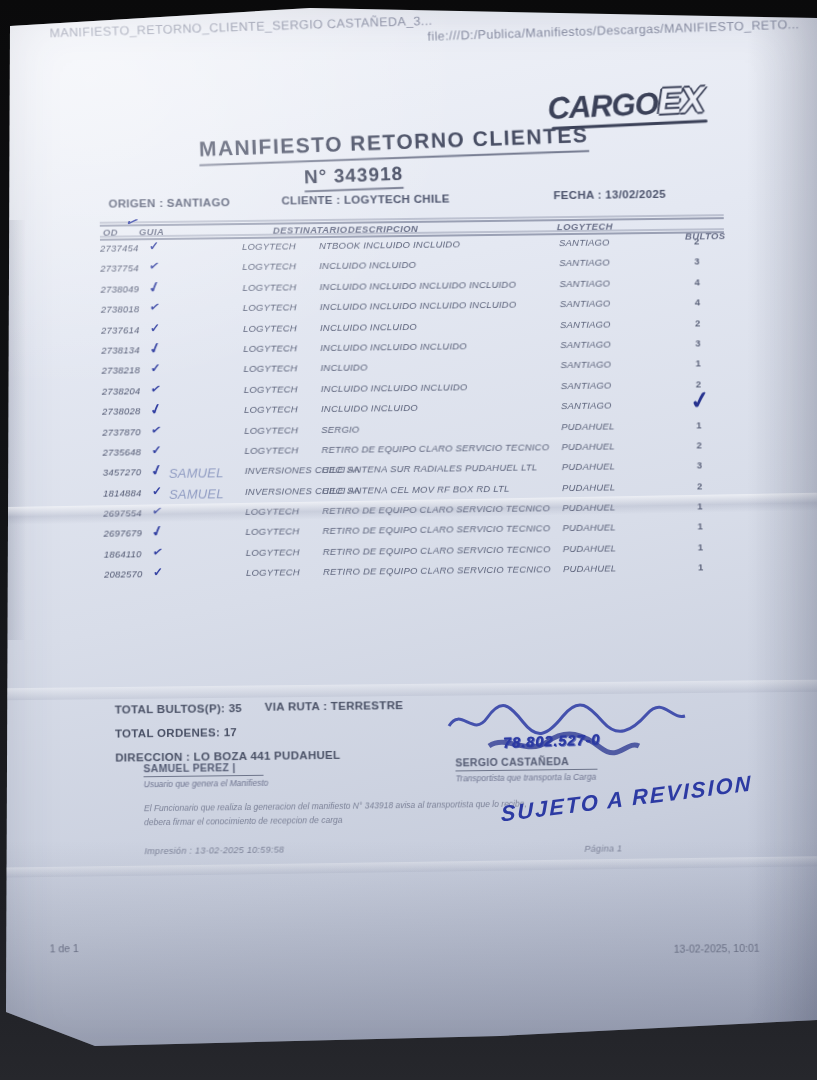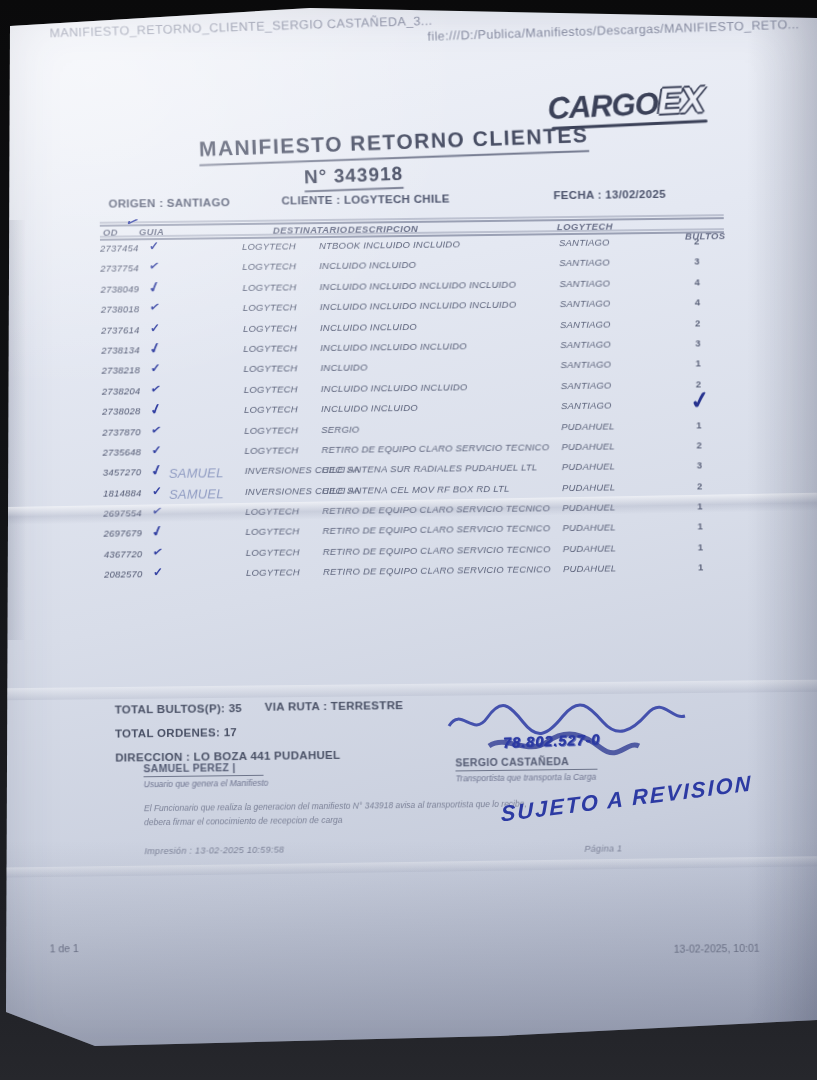--- a/index.html
+++ b/index.html
@@ -251,21 +251,21 @@
     <span class="cell c-od">2697679</span>
     <span class="cell c-mark">✓</span>
 
     <span class="cell c-dest">LOGYTECH</span>
     <span class="cell c-desc">RETIRO DE EQUIPO CLARO SERVICIO TECNICO</span>
     <span class="cell c-destino">PUDAHUEL</span>
     <span class="cell c-bultos">1</span>
   </div>
 
   <div class="trow">
-    <span class="cell c-od">4367720</span>
+    <span class="cell c-od">1864110</span>
     <span class="cell c-mark">✓</span>
 
     <span class="cell c-dest">LOGYTECH</span>
     <span class="cell c-desc">RETIRO DE EQUIPO CLARO SERVICIO TECNICO</span>
     <span class="cell c-destino">PUDAHUEL</span>
     <span class="cell c-bultos">1</span>
   </div>
 
   <div class="trow">
     <span class="cell c-od">2082570</span>

